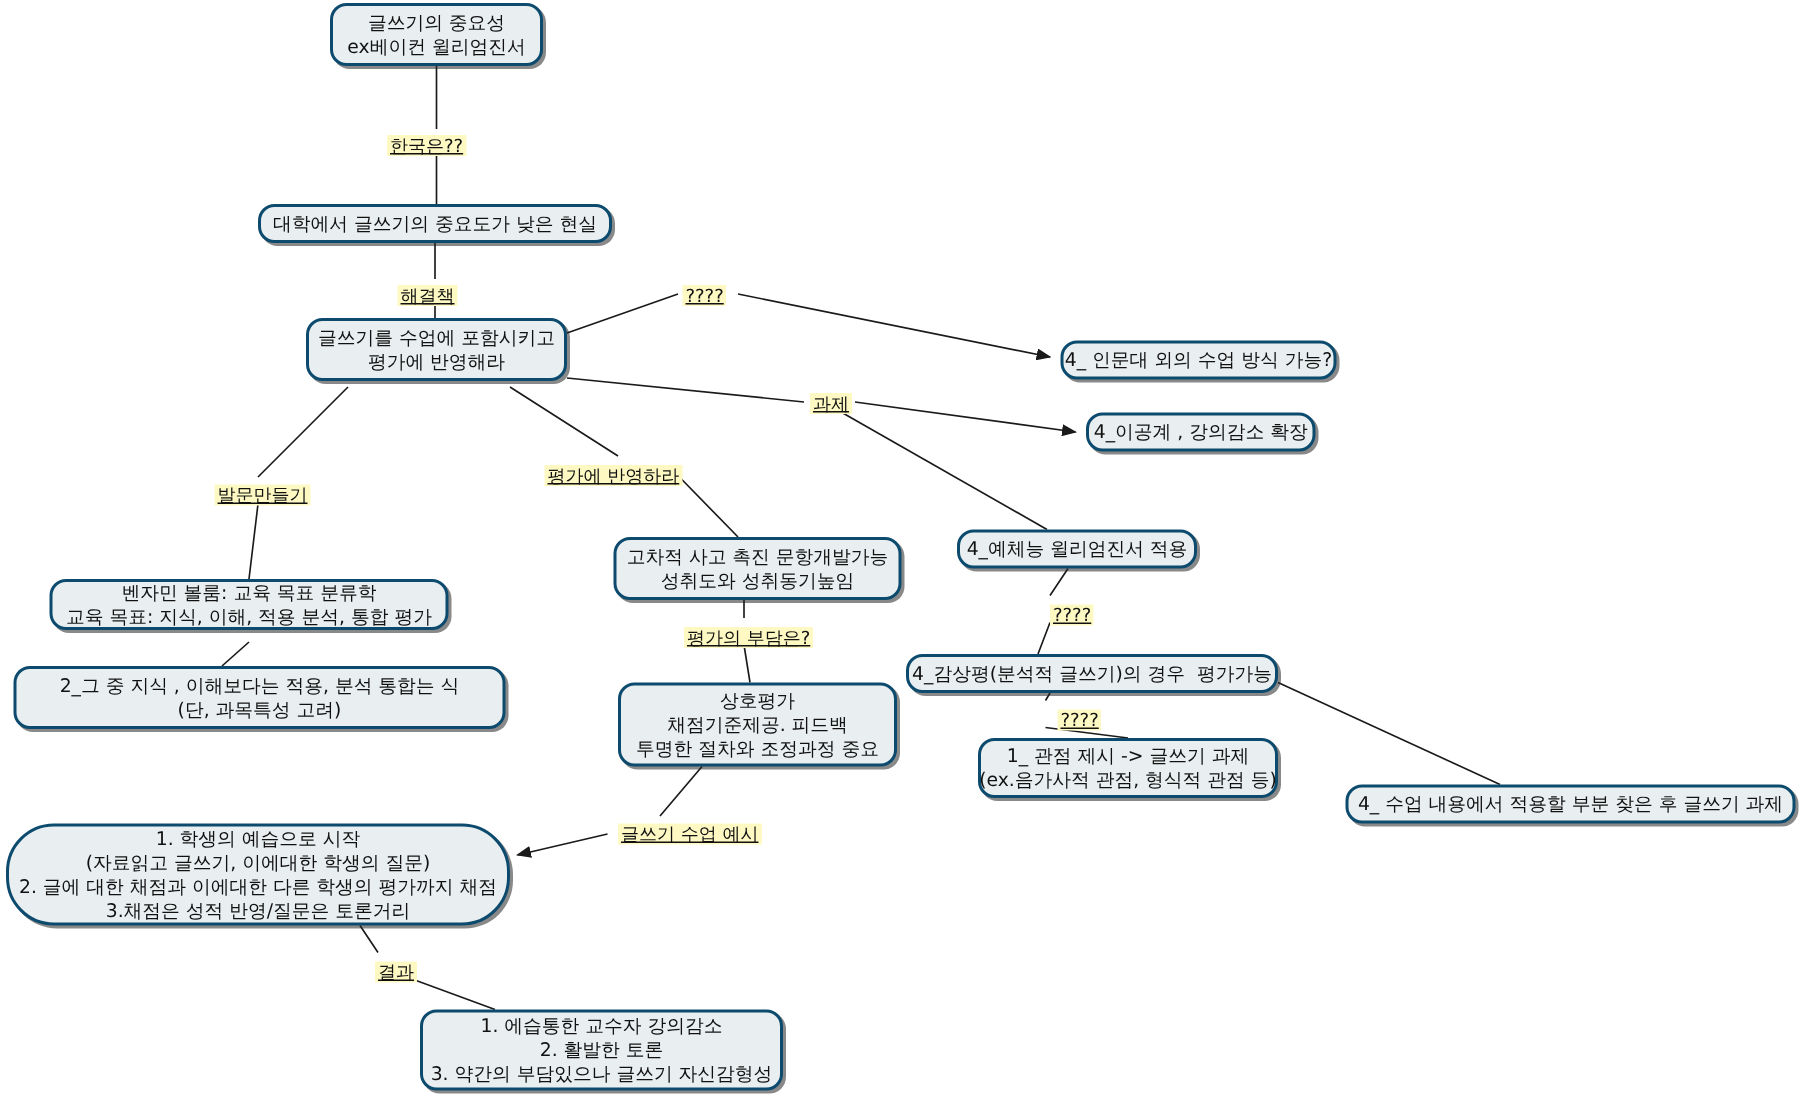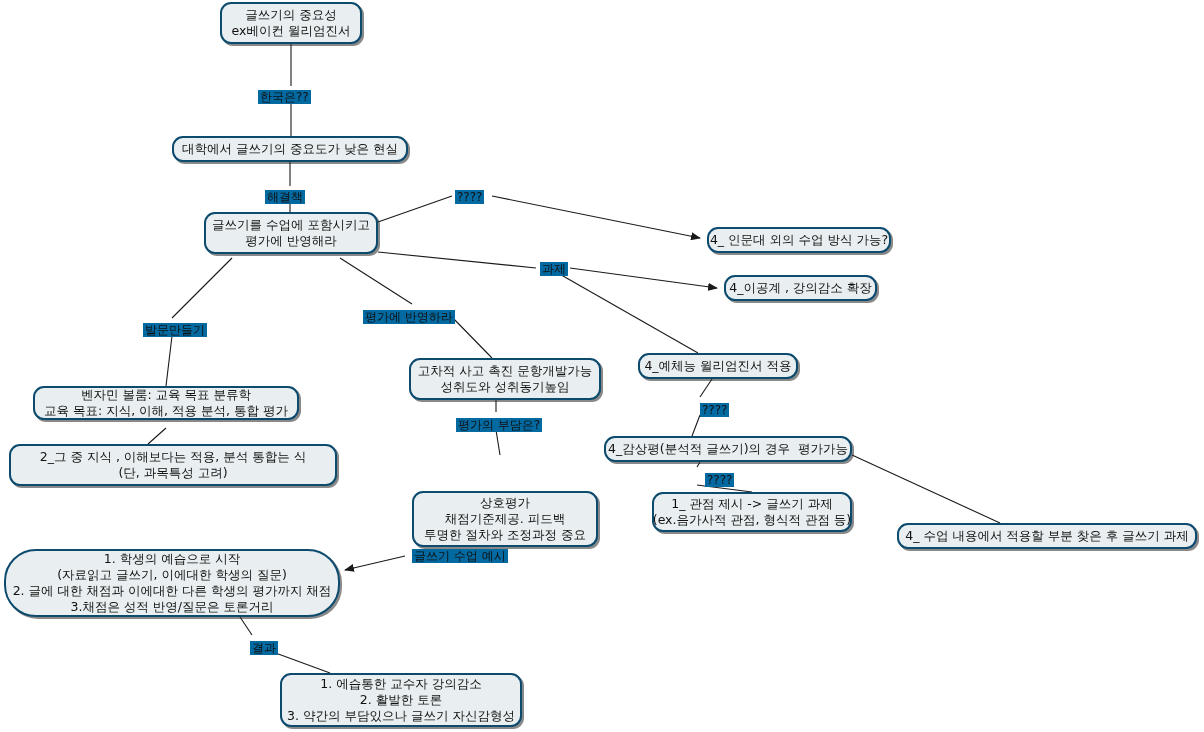--- a/index.html
+++ b/index.html
@@ -40,23 +40,24 @@
     line-height: 16px;
     color: #111111;
     white-space: pre;
     padding: 2px 9px;
   }
   .edge-label {
     position: absolute;
     font-size: 12px;
     line-height: 14px;
     color: #111111;
-    background: #0369a1;
+    background: #fef9c3;
     white-space: pre;
     padding: 0 2px;
+    text-decoration: underline;
   }
 </style>
 </head>
 <body>
 
 <div id="canvas">
 
   <svg id="edges" viewBox="0 0 1204 732" xmlns="http://www.w3.org/2000/svg">
     <defs>
       <marker id="arrowhead" markerWidth="10" markerHeight="8" refX="9" refY="4" orient="auto" markerUnits="userSpaceOnUse">
@@ -90,21 +91,21 @@
       <div class="node" style="left: 707px; top: 227px; width: 184px; height: 26px;">4_ 인문대 외의 수업 방식 가능?</div>
       <div class="node" style="left: 724px; top: 275px; width: 153px; height: 26px;">4_이공계 , 강의감소 확장</div>
       <div class="node" style="left: 409px; top: 358px; width: 192px; height: 42px;">고차적 사고 촉진 문항개발가능
 성취도와 성취동기높임</div>
       <div class="node" style="left: 638px; top: 353px; width: 160px; height: 26px;">4_예체능 윌리엄진서 적용</div>
       <div class="node" style="left: 33px; top: 386px; width: 266px; height: 34px;">벤자민 볼룸: 교육 목표 분류학
 교육 목표: 지식, 이해, 적용 분석, 통합 평가</div>
       <div class="node" style="left: 604px; top: 436px; width: 248px; height: 26px;">4_감상평(분석적 글쓰기)의 경우  평가가능</div>
       <div class="node" style="left: 9px; top: 444px; width: 328px; height: 42px;">2_그 중 지식 , 이해보다는 적용, 분석 통합는 식
 (단, 과목특성 고려)</div>
-      <div class="node" style="left: 412px; top: 455px; width: 186px; height: 56px; margin-top: 36px;">상호평가
+      <div class="node" style="left: 412px; top: 455px; width: 186px; height: 56px;">상호평가
 채점기준제공. 피드백
 투명한 절차와 조정과정 중요</div>
       <div class="node" style="left: 652px; top: 492px; width: 200px; height: 40px;">1_ 관점 제시 -&gt; 글쓰기 과제
 (ex.음가사적 관점, 형식적 관점 등)</div>
       <div class="node" style="left: 897px; top: 523px; width: 300px; height: 26px;">4_ 수업 내용에서 적용할 부분 찾은 후 글쓰기 과제</div>
       <div class="node" style="left: 4px; top: 549px; width: 336px; height: 68px; border-radius: 32px;">1. 학생의 예습으로 시작
 (자료읽고 글쓰기, 이에대한 학생의 질문)
 2. 글에 대한 채점과 이에대한 다른 학생의 평가까지 채점
 3.채점은 성적 반영/질문은 토론거리</div>
       <div class="node" style="left: 280px; top: 673px; width: 242px; height: 54px;">1. 에습통한 교수자 강의감소

